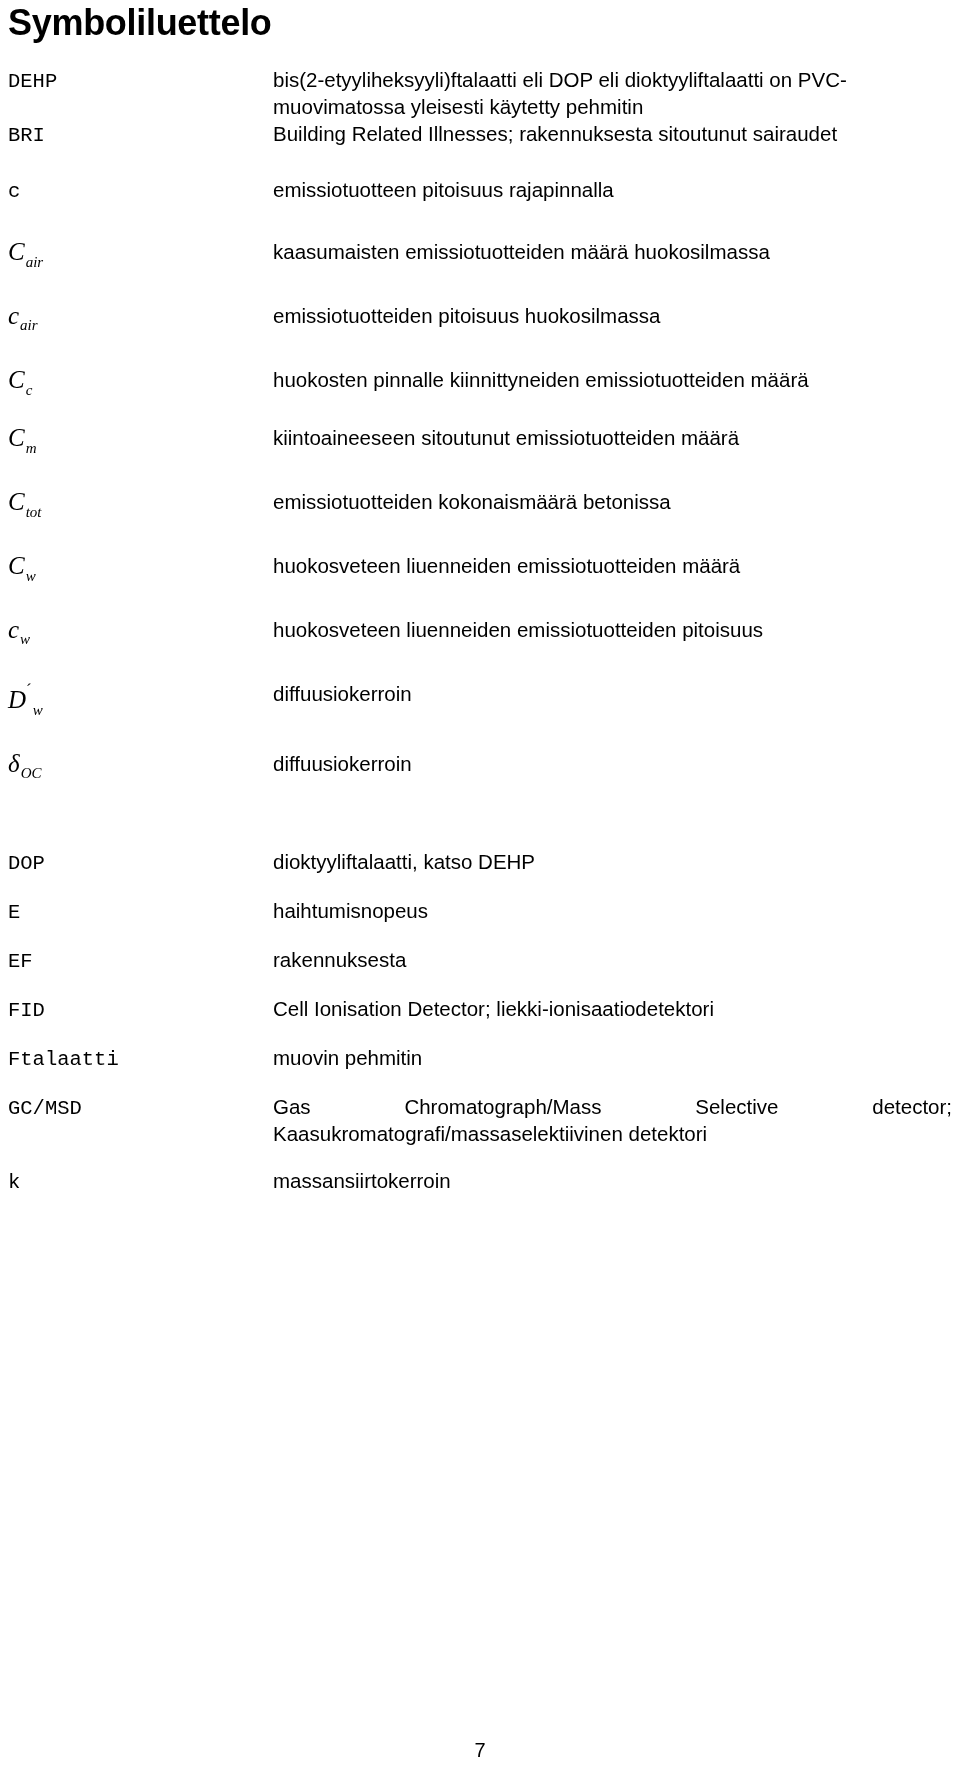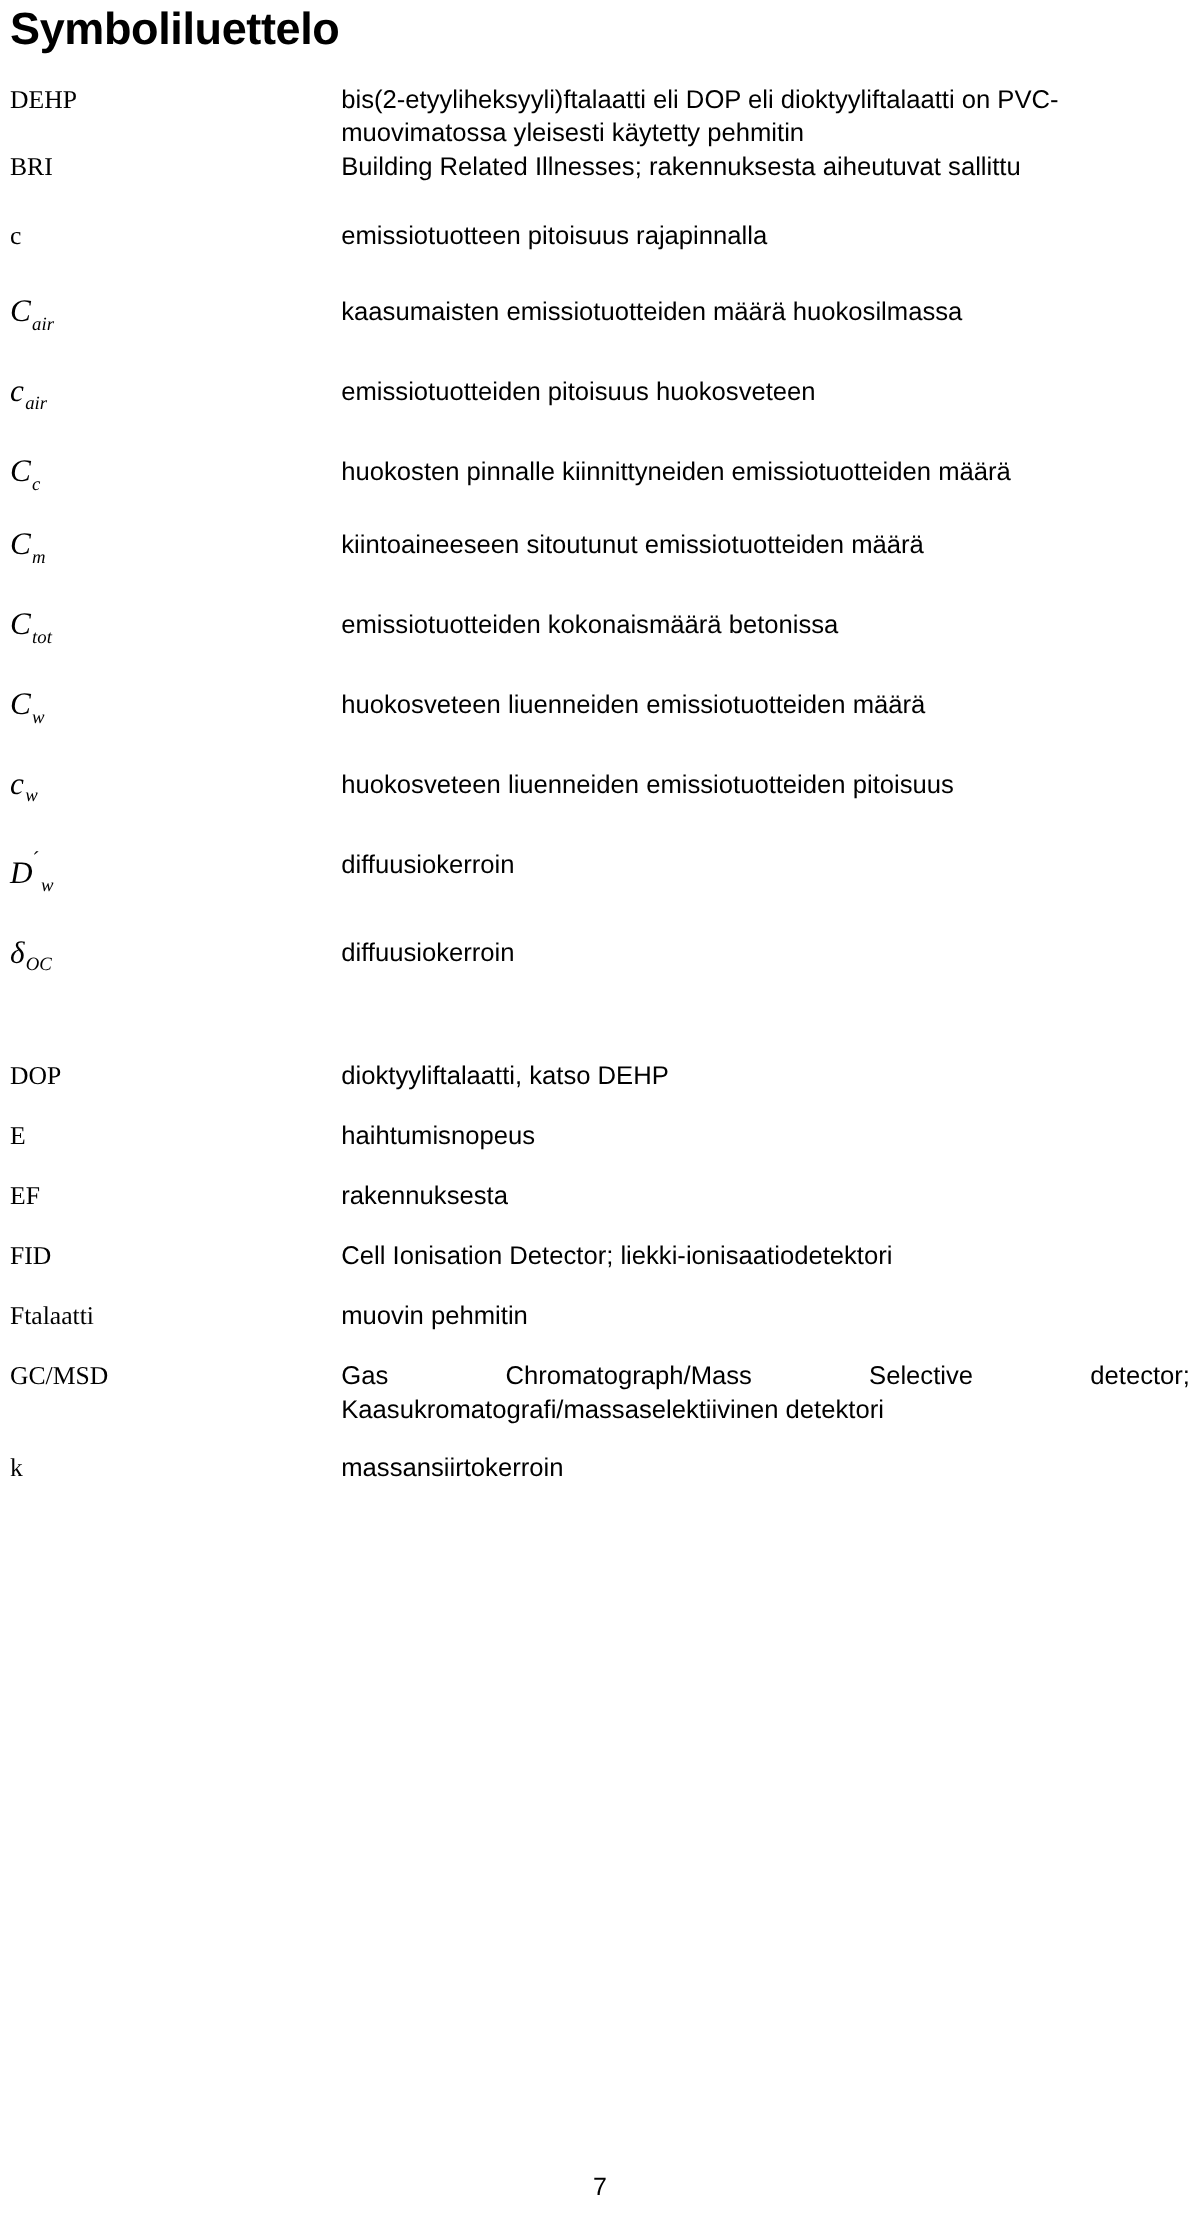--- a/index.html
+++ b/index.html
@@ -103,21 +103,21 @@
     font-style: italic;
     font-size: 25px;
   }
   .math .upright {
     font-family: "Liberation Serif", serif;
     font-style: normal;
     font-size: 25px;
   }
   
   .abbr {
-    font-family: Liberation Serif, serif;
+    font-family: Liberation Mono, monospace;
     font-size: 20.5px;
     line-height: 27px;
   }
 
   
   .math.cap sub { top: 7px; }
 
   .spacer-block { height: 34px; }
 
   .page-number {
@@ -152,21 +152,21 @@
         <td class="def-cell">
           <span>bis(2-etyyliheksyyli)ftalaatti eli DOP eli dioktyyliftalaatti on PVC- muovimatossa yleisesti käytetty pehmitin</span>
         </td>
       </tr>
 
       <tr class="row-gap-md">
         <td class="sym-cell">
           <span class="abbr">BRI</span>
         </td>
         <td class="def-cell def-justify">
-          <span>Building Related Illnesses; rakennuksesta aiheutuvat sallittu</span>
+          <span>Building Related Illnesses; rakennuksesta sitoutunut sairaudet</span>
         </td>
       </tr>
 
       <tr class="row-gap-lg">
         <td class="sym-cell">
           <span class="abbr">c</span>
         </td>
         <td class="def-cell">
           <span>emissiotuotteen pitoisuus rajapinnalla</span>
         </td>
@@ -179,21 +179,21 @@
         <td class="def-cell">
           <span>kaasumaisten emissiotuotteiden määrä huokosilmassa</span>
         </td>
       </tr>
 
       <tr class="row-gap-lg">
         <td class="sym-cell">
           <span class="math"><span class="base">c</span><sub>air</sub></span>
         </td>
         <td class="def-cell">
-          <span>emissiotuotteiden pitoisuus huokosveteen</span>
+          <span>emissiotuotteiden pitoisuus huokosilmassa</span>
         </td>
       </tr>
 
       <tr class="row-gap-md">
         <td class="sym-cell">
           <span class="math cap"><span class="base">C</span><sub>c</sub></span>
         </td>
         <td class="def-cell def-justify">
           <span>huokosten pinnalle kiinnittyneiden emissiotuotteiden määrä</span>
         </td>

